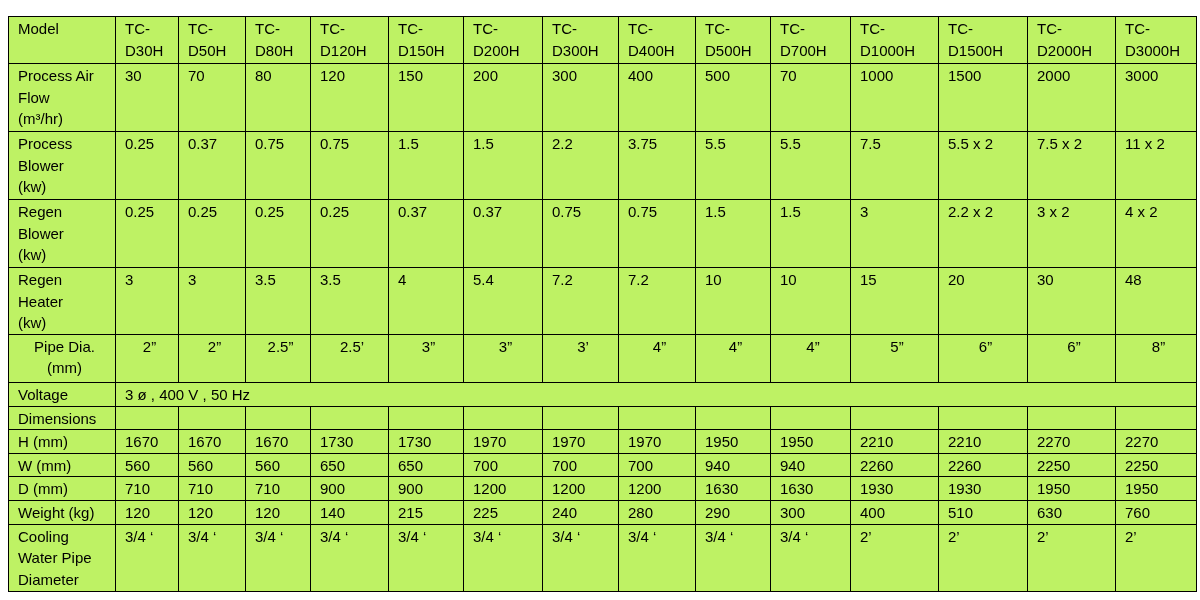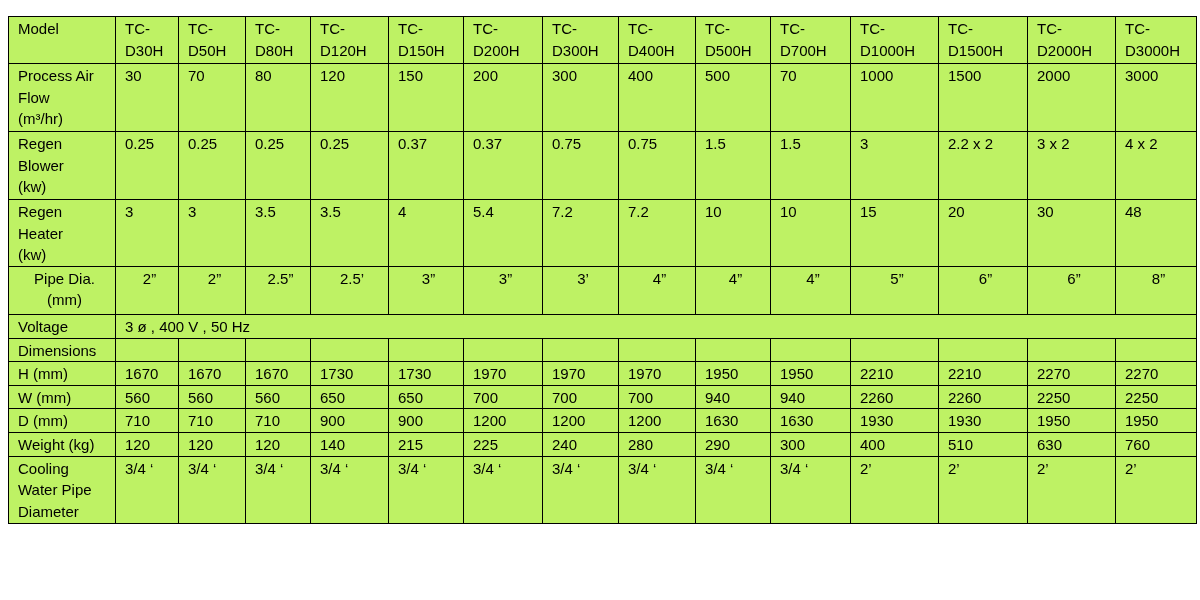--- a/index.html
+++ b/index.html
@@ -102,20 +102,39 @@
           <td>300</td>
           <td>400</td>
           <td>500</td>
           <td>70</td>
           <td>1000</td>
           <td>1500</td>
           <td>2000</td>
           <td>3000</td>
         </tr>
         <tr style="height: 68px;">
+          <td>Process
+Blower
+(kw)</td>
+          <td>0.25</td>
+          <td>0.37</td>
+          <td>0.75</td>
+          <td>0.75</td>
+          <td>1.5</td>
+          <td>1.5</td>
+          <td>2.2</td>
+          <td>3.75</td>
+          <td>5.5</td>
+          <td>5.5</td>
+          <td>7.5</td>
+          <td>5.5 x 2</td>
+          <td>7.5 x 2</td>
+          <td>11 x 2</td>
+        </tr>
+        <tr style="height: 68px;">
           <td>Regen
 Blower
 (kw)</td>
           <td>0.25</td>
           <td>0.25</td>
           <td>0.25</td>
           <td>0.25</td>
           <td>0.37</td>
           <td>0.37</td>
           <td>0.75</td>

